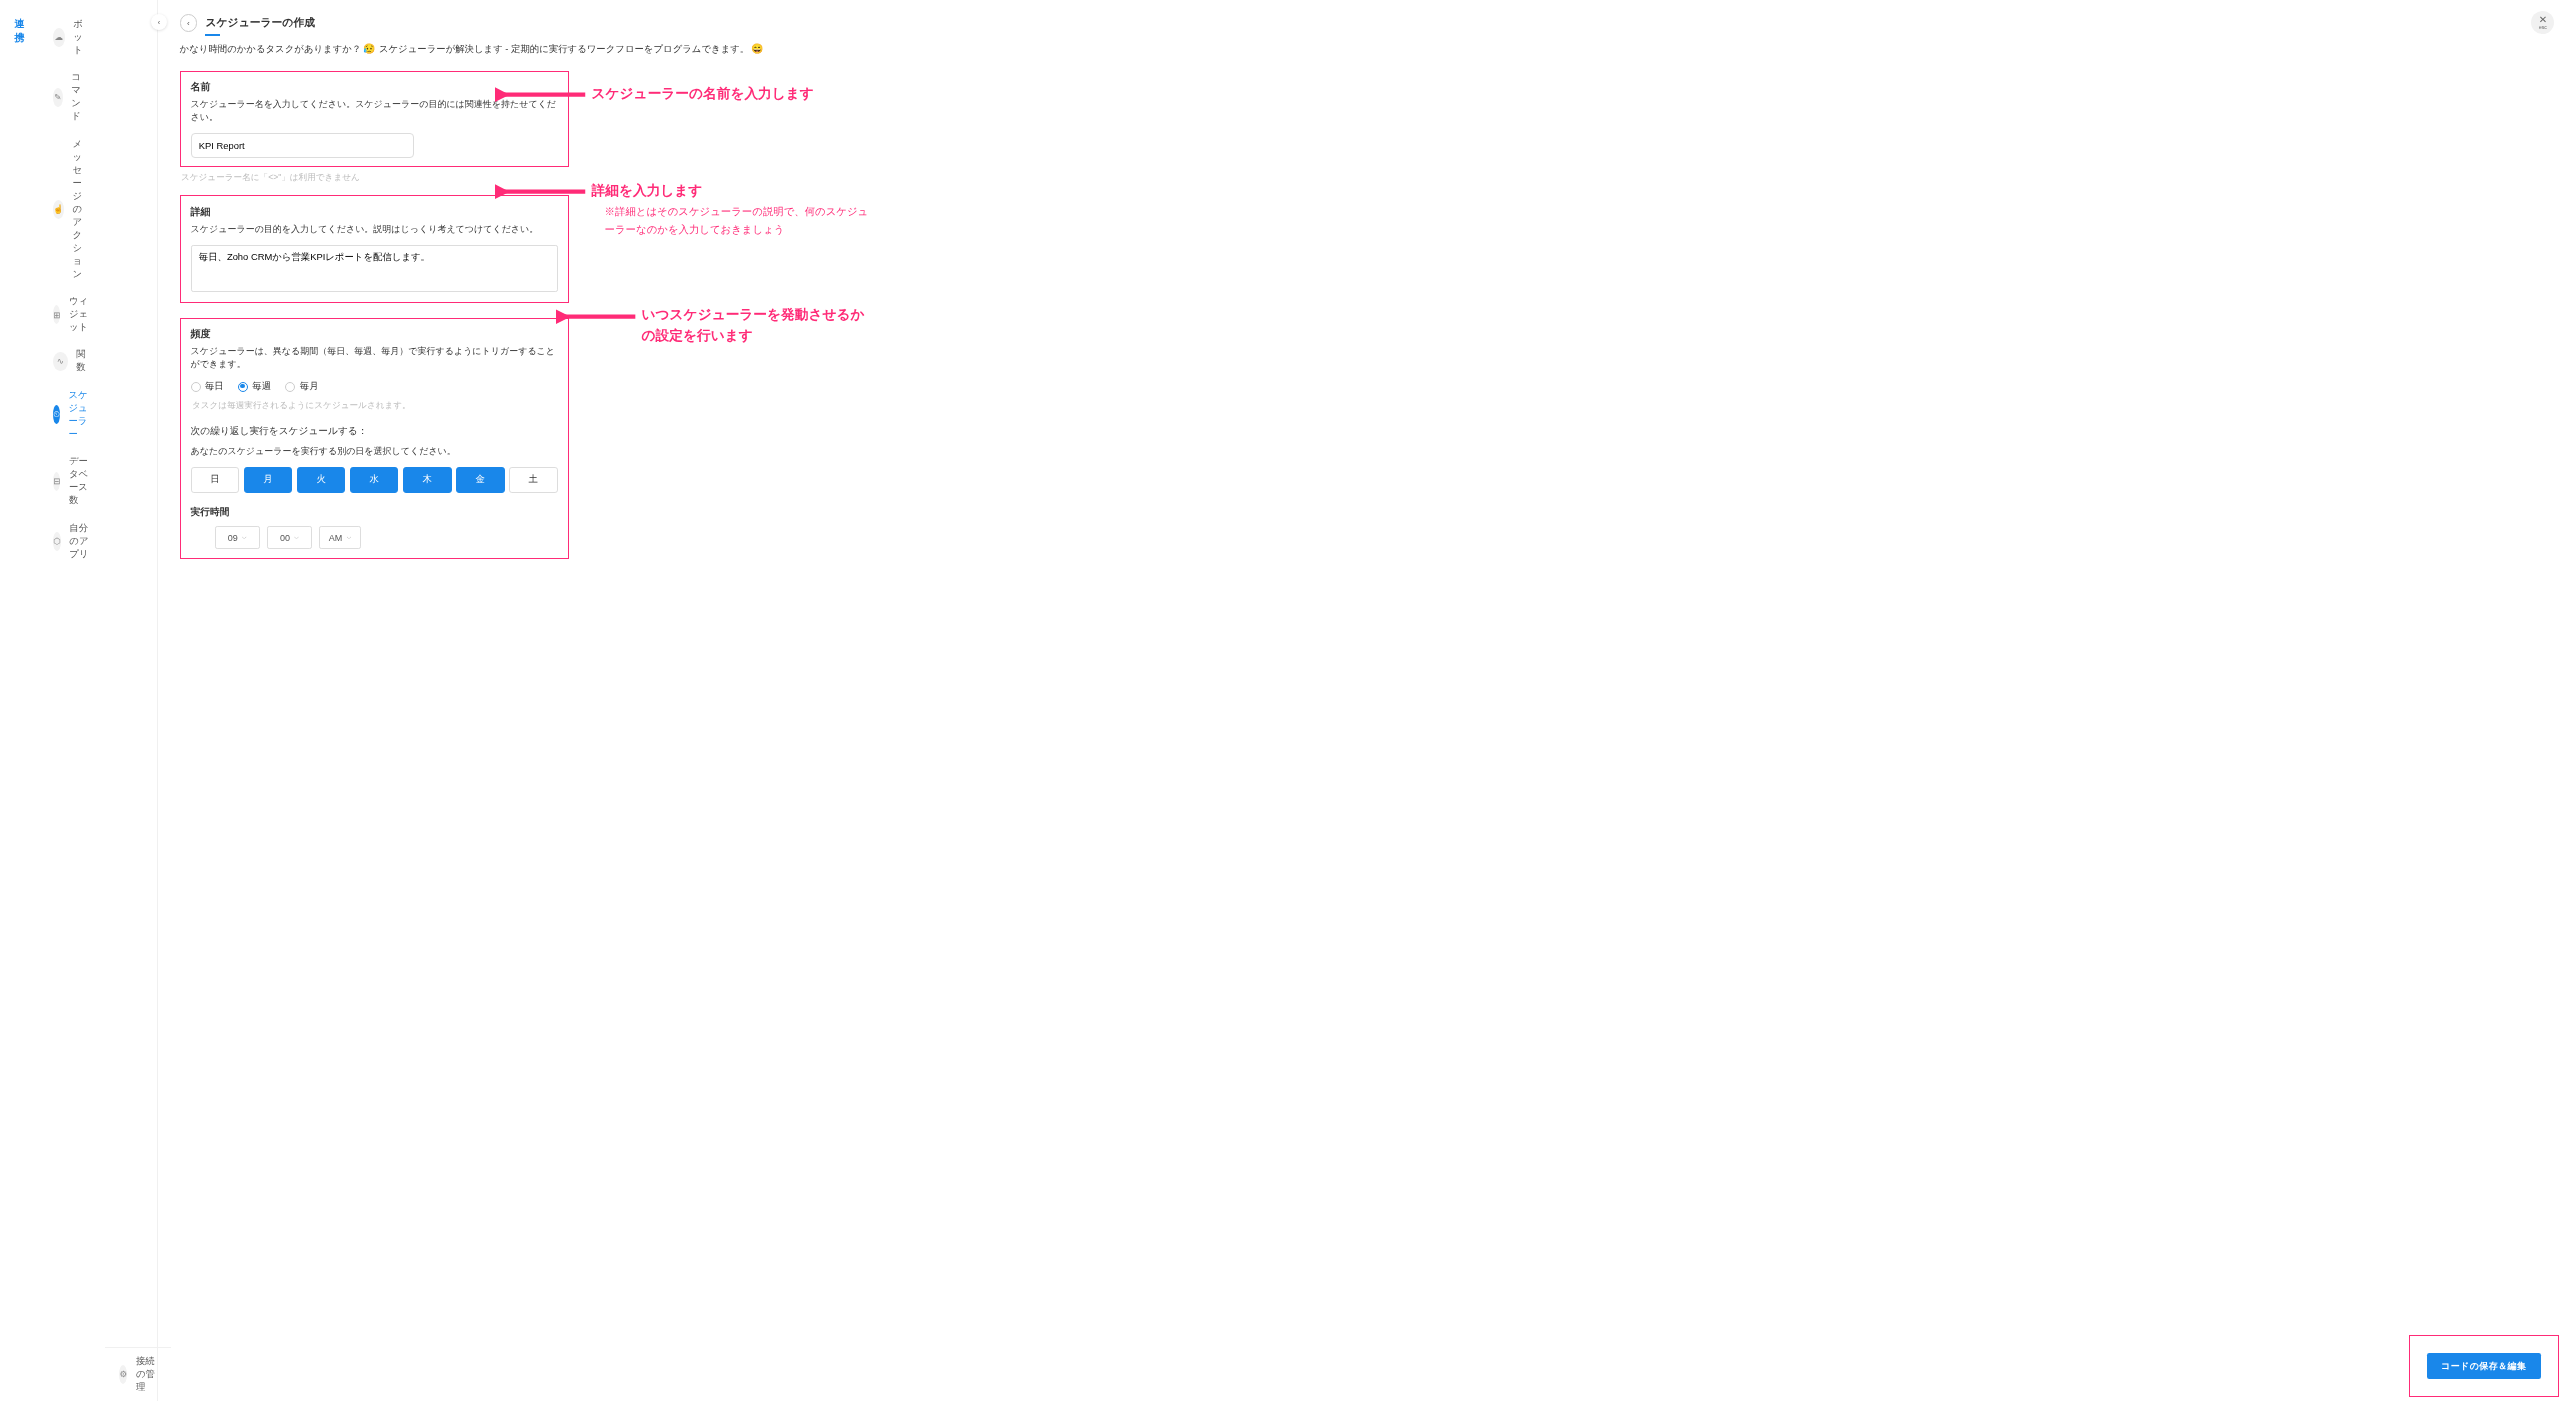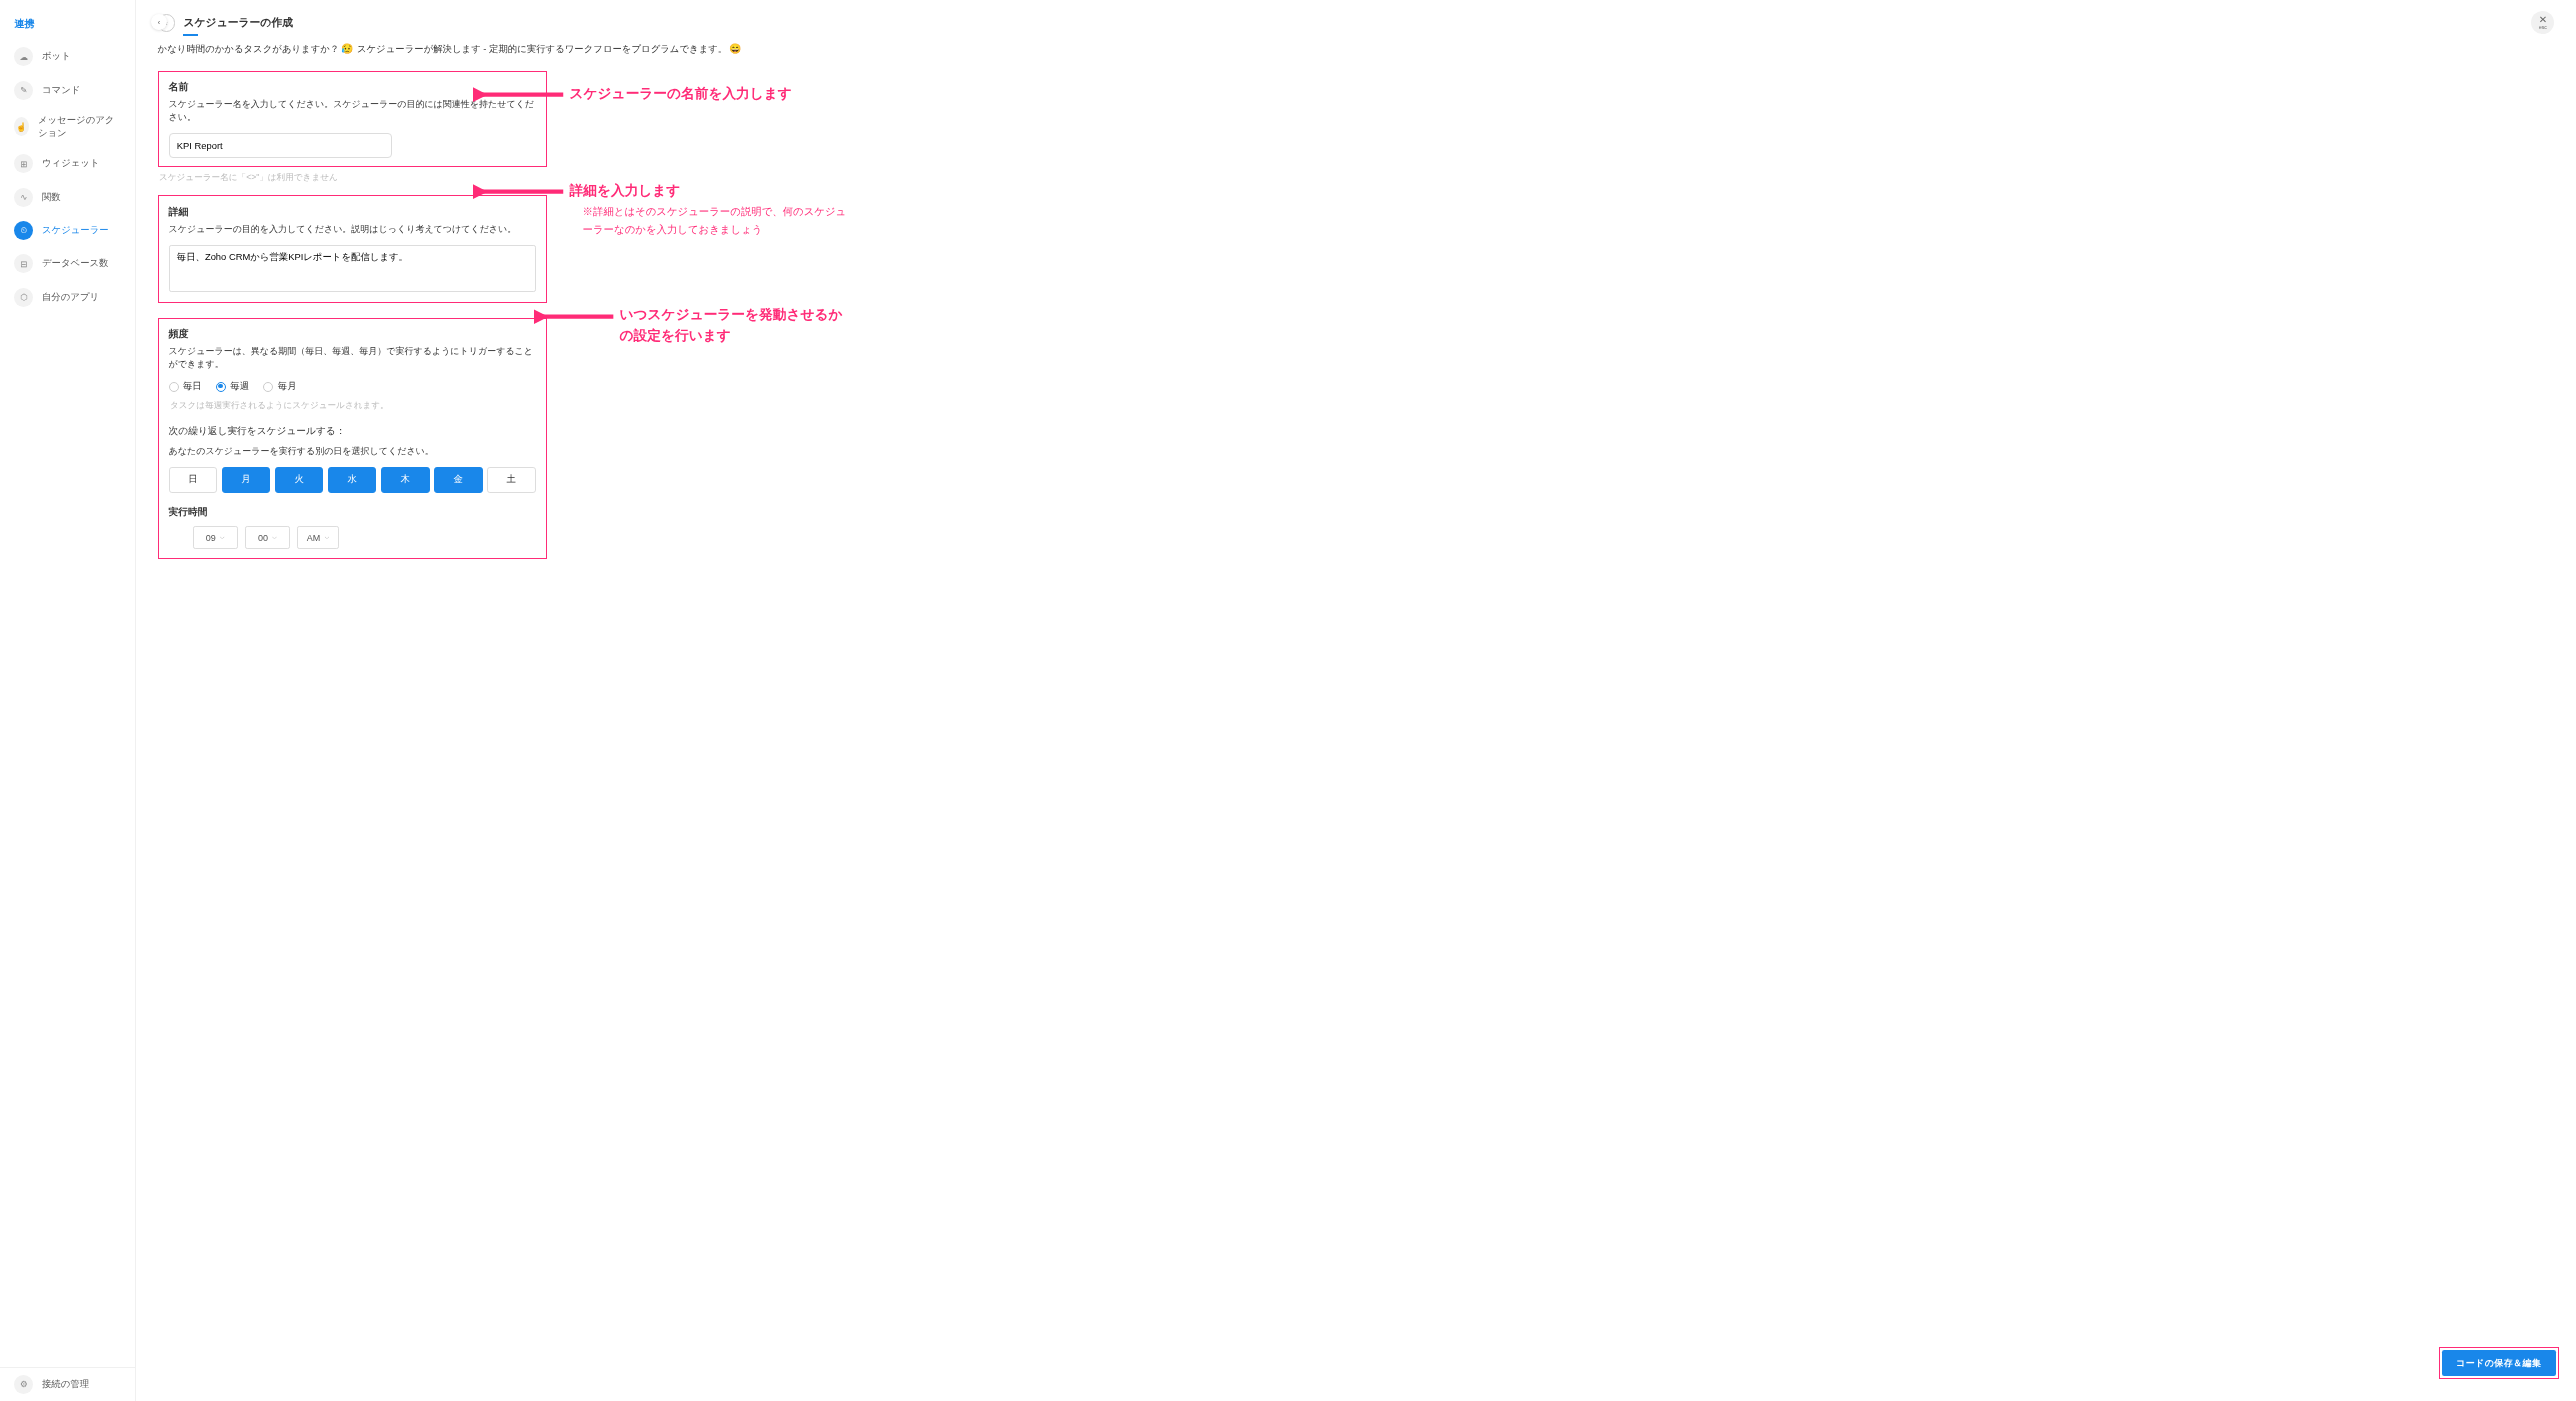--- a/index.html
+++ b/index.html
@@ -1,20 +1,20 @@
 <!DOCTYPE html>
 <html style="font-size:11.5px"><head>
   <meta charset="utf-8">
   <style>
     * { margin: 0; padding: 0; box-sizing: border-box; }
     body { font-family: -apple-system, BlinkMacSystemFont, "Segoe UI", "Hiragino Sans", "Yu Gothic", sans-serif; color: #333; background: #fff; font-size: 9.4px; }
     .app { display: flex; height: 100vh; }
     
     
-    .sidebar { width: 136px; border-right: 0.7px solid #f0f0f0; display: flex; flex-direction: column; padding-top: 10.8px; }
+    .sidebar { width: 158px; border-right: 0.7px solid #f0f0f0; display: flex; flex-direction: row; padding-top: 10.8px; }
     .sidebar-title { color: #1987ea; font-size: 10px; font-weight: 600; padding: 5.8px 14.4px; margin-bottom: 3.6px; }
     .sidebar-item { display: flex; align-items: center; padding: 7.2px 14.4px; gap: 8.6px; cursor: pointer; color: #555; font-size: 9.4px; }
     .sidebar-item.active { color: #1987ea; }
     .sidebar-item.active .sidebar-icon { background: #1987ea; color: white; }
     .sidebar-icon { width: 19px; height: 19px; border-radius: 50%; display: flex; align-items: center; justify-content: center; background: #f2f2f2; color: #888; font-size: 8.6px; }
     .sidebar-footer { margin-top: auto; border-top: 0.7px solid #f0f0f0; }
     
     
     .collapse-handle { position: absolute; left: 151px; top: 14.4px; width: 16px; height: 16px; border-radius: 50%; background: white; box-shadow: 0 0.7px 2.9px rgba(0,0,0,0.15); display: flex; align-items: center; justify-content: center; cursor: pointer; z-index: 5; color: #555; font-size: 7.2px; }
     
@@ -59,21 +59,21 @@
     .time-select.ampm { width: 42px; }
     .chev { font-size: 5.8px; color: #999; }
     
     
     .annotation-col { flex: 1; position: relative; }
     .annotation { position: relative; color: #ff2b77; font-weight: 700; }
     .annotation-main { font-size: 13.7px; margin-bottom: 2.9px; }
     .annotation-sub { font-size: 10.4px; font-weight: 400; line-height: 1.7; }
     .arrow { position: absolute; }
     
-    .save-btn-wrap { position: fixed; bottom: 22px; right: 17.3px; border: 1.4px solid #ff2b77; padding: 2px; margin-top: 44px; }
+    .save-btn-wrap { position: fixed; bottom: 4px; right: 17.3px; border: 1.4px solid #ff2b77; padding: 17px; margin-top: 44px; }
     .save-btn { background: #1987ea; color: white; border: none; border-radius: 2.2px; padding: 6.5px 14.4px; font-size: 9px; font-weight: 600; cursor: pointer; letter-spacing: 0.4px; }
   </style>
 </head>
 <body>
 
 <div class="app">
   <div class="sidebar">
     <div class="sidebar-title">連携</div>
     <div id="sidebar-items">
         <div class="sidebar-item">

